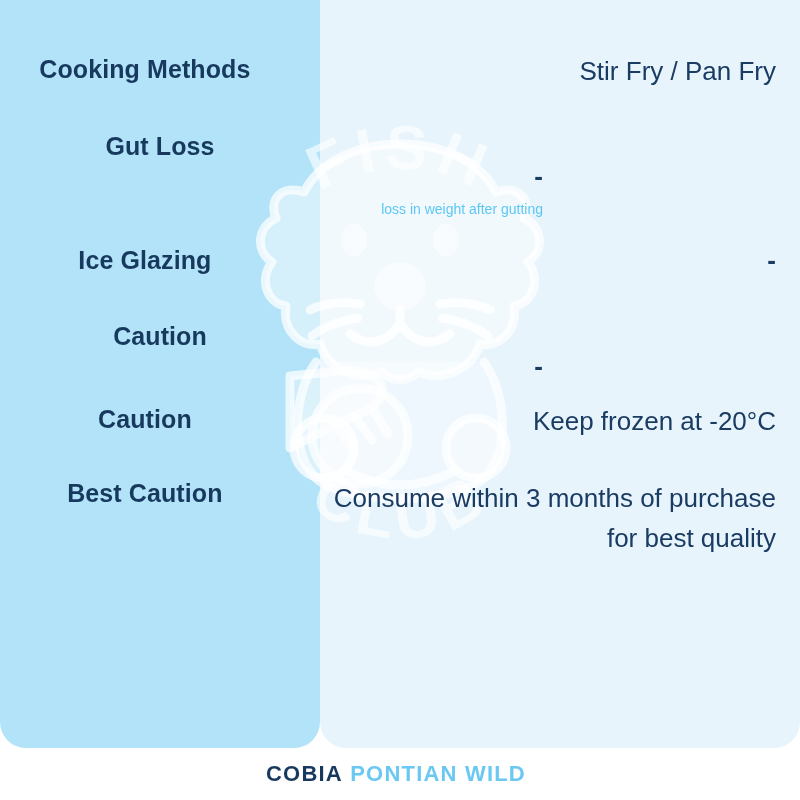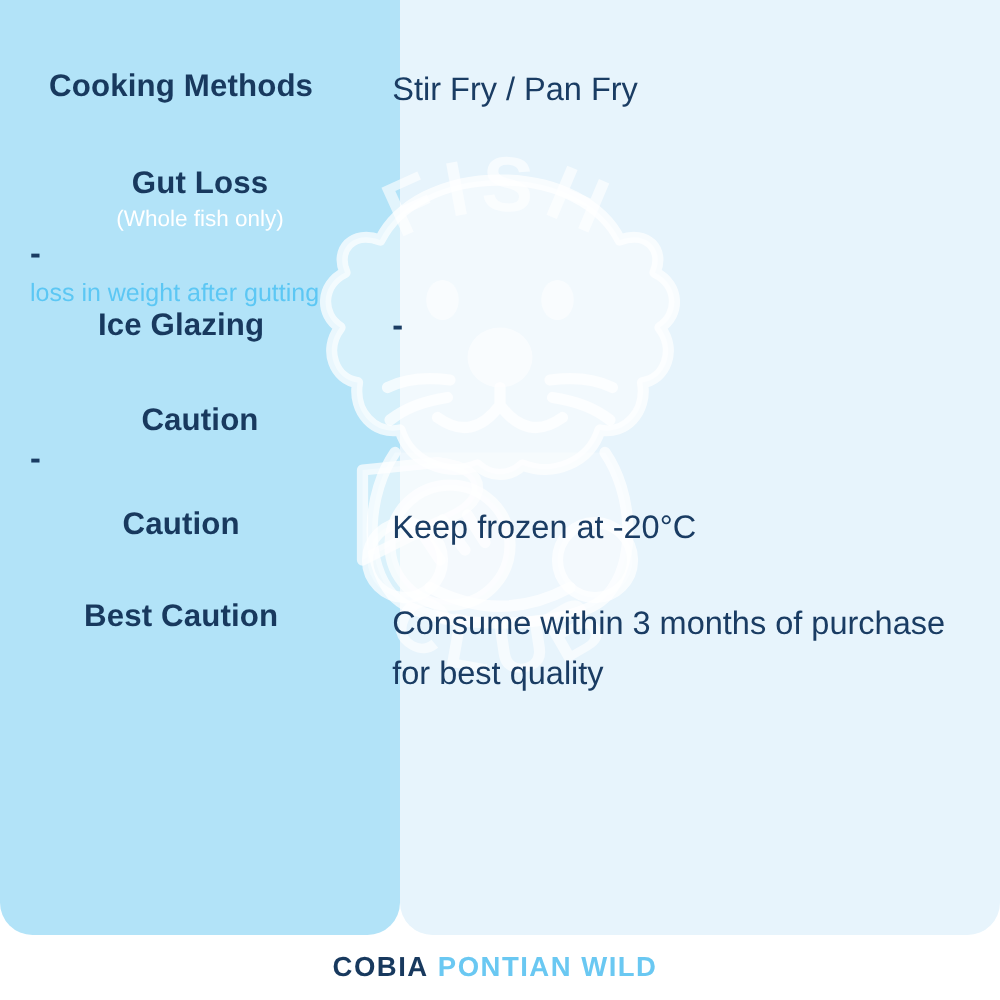--- a/index.html
+++ b/index.html
@@ -78,21 +78,21 @@
   .cell-label {
     width: 320px;
     box-sizing: border-box;
     padding: 0 22px;
     text-align: center;
   }
   .cell-value {
     width: 567px;
     box-sizing: border-box;
     padding: 0 24px;
-    text-align: left;
+    text-align: right;
   }
   .lbl-main {
     color: #18395e;
     font-weight: bold;
     font-size: 25px;
     line-height: 30px;
     letter-spacing: 0.1px;
   }
   .lbl-sub {
     color: #ffffff;
@@ -108,21 +108,21 @@
     line-height: 34px;
   }
   .val-main.dash {
     font-weight: bold;
     font-size: 26px;
     line-height: 30px;
   }
   .val-sub {
     color: #5cc7f4;
     font-weight: normal;
-    font-size: 20px;
+    font-size: 14px;
     line-height: 24px;
     margin-top: 6px;
   }
   .val-main.two-line {
     line-height: 40px;
   }
 
   
   #footer {
     position: absolute;
@@ -215,21 +215,20 @@
         <div class="lbl-main">Cooking Methods</div>
       </div>
       <div class="cell-value">
         <div class="val-main">Stir Fry / Pan Fry</div>
       </div>
     </div>
 
     <div class="row" style="top:131px;flex-direction:column;">
       <div class="cell-label">
         <div class="lbl-main">Gut Loss</div>
-        <div class="lbl-sub">(Whole fish only)</div>
       </div>
       <div class="cell-value">
         <div class="val-main dash">-</div>
         <div class="val-sub">loss in weight after gutting</div>
       </div>
     </div>
 
     <div class="row" style="top:245px;">
       <div class="cell-label">
         <div class="lbl-main">Ice Glazing</div>

